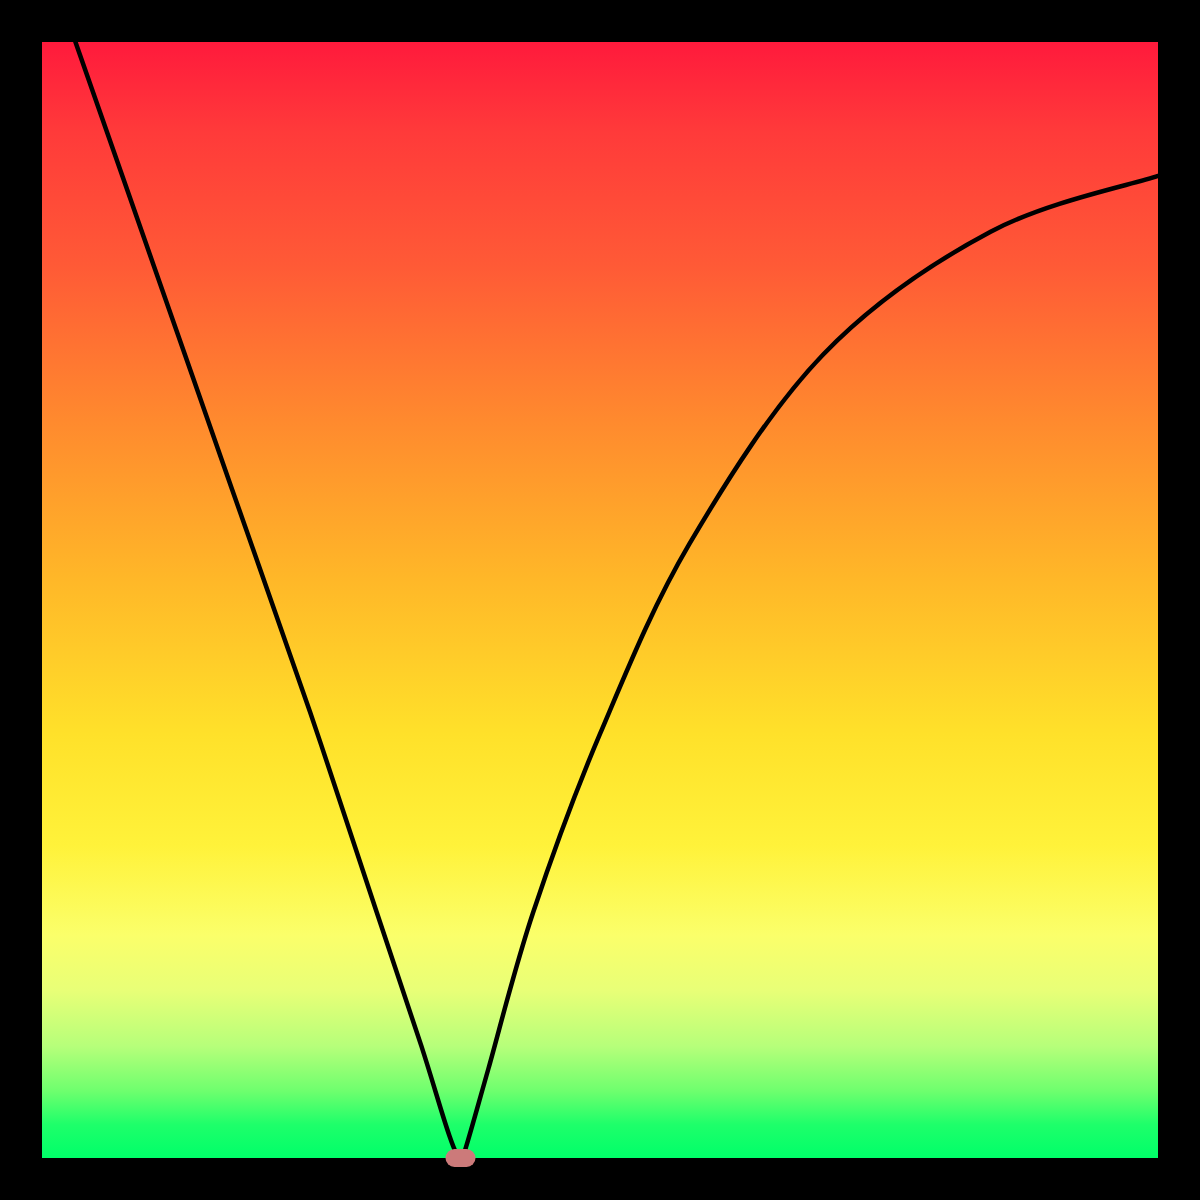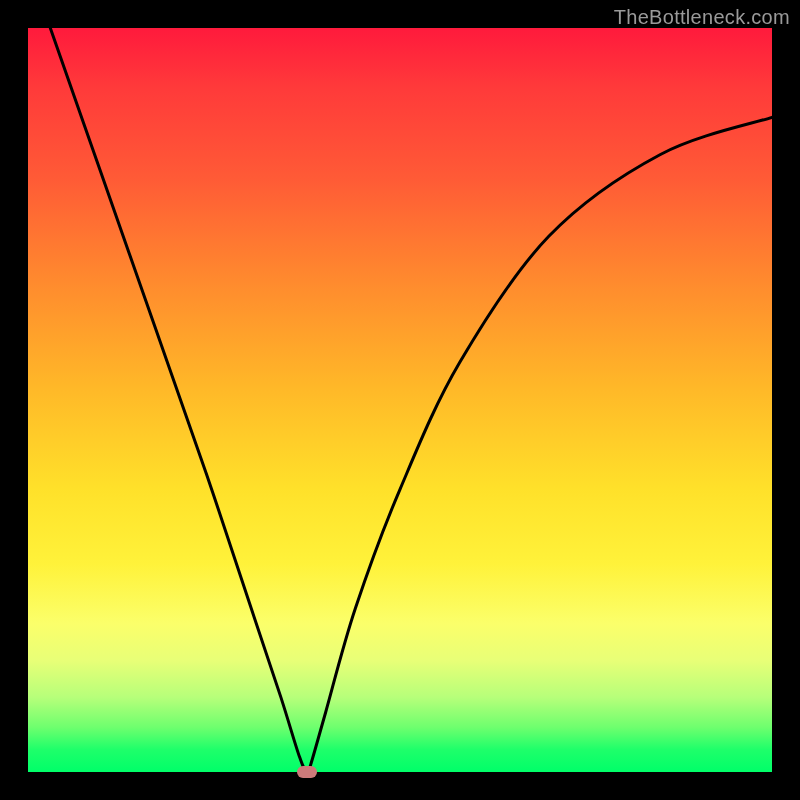--- a/index.html
+++ b/index.html
@@ -71,14 +71,13 @@
 </head>
 <body>
 
 <div class="frame">
   <div class="plot-area">
     <svg class="curve" viewBox="0 0 744 744" preserveAspectRatio="none">
       <path id="curve-path" d="M 22.3 0.0 C 31.0 24.8, 57.0 99.2, 74.4 148.8 C 91.8 198.4, 109.1 248.0, 126.5 297.6 C 143.8 347.2, 162.4 399.3, 178.6 446.4 C 194.7 493.5, 210.8 543.1, 223.2 580.3 C 235.6 617.5, 244.9 644.8, 253.0 669.6 C 261.0 694.4, 267.2 716.7, 271.6 729.1 C 275.9 741.5, 277.1 742.8, 279.0 744.0 C 280.9 745.2, 279.6 746.5, 282.7 736.6 C 285.8 726.6, 290.2 710.5, 297.6 684.5 C 305.0 658.4, 315.0 617.5, 327.4 580.3 C 339.8 543.1, 354.6 502.2, 372.0 461.3 C 389.4 420.4, 406.7 377.0, 431.5 334.8 C 456.3 292.6, 487.3 243.0, 520.8 208.3 C 554.3 173.6, 595.2 146.3, 632.4 126.5 C 669.6 106.6, 725.4 95.5, 744.0 89.3" fill="none" stroke="#000000" stroke-width="3" stroke-linecap="round" stroke-linejoin="round"></path>
     </svg>
     <div class="marker" id="min-marker" style="left: 279px; top: 744px; background: rgb(204, 122, 122);"></div>
   </div>
-  <div class="watermark">TheBottleneck.com</div>
 </div>
 
 </body></html>

